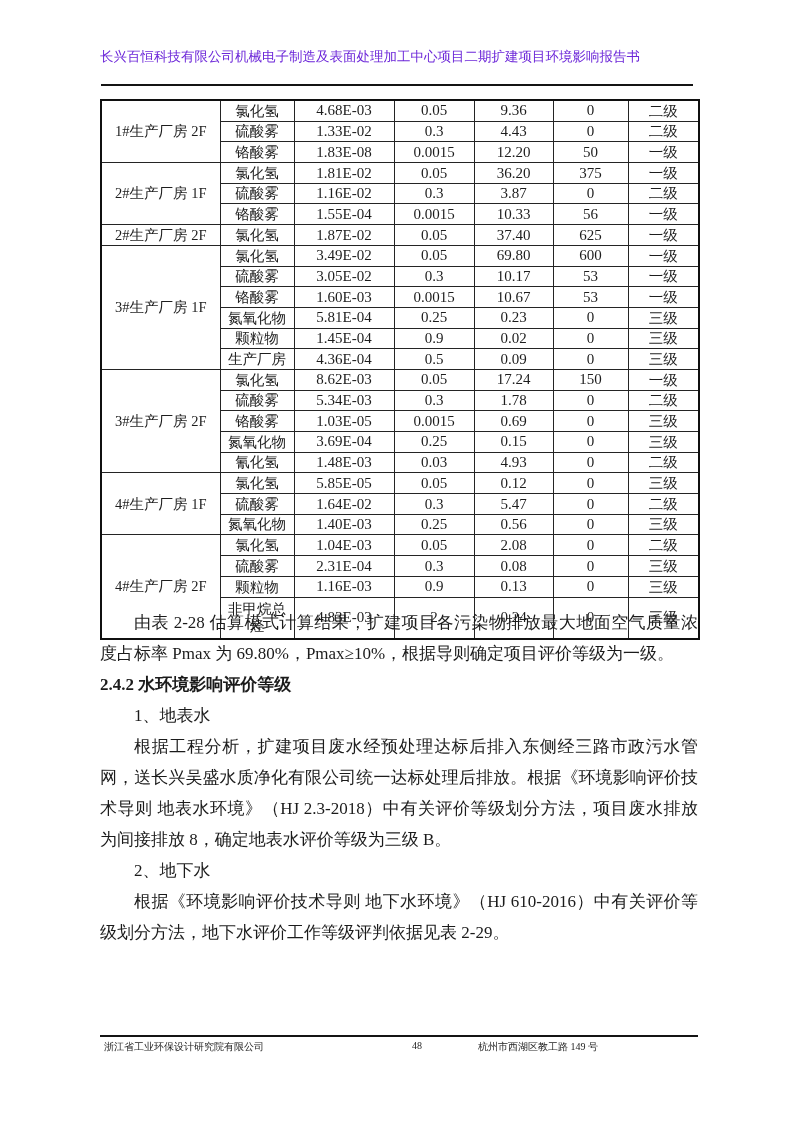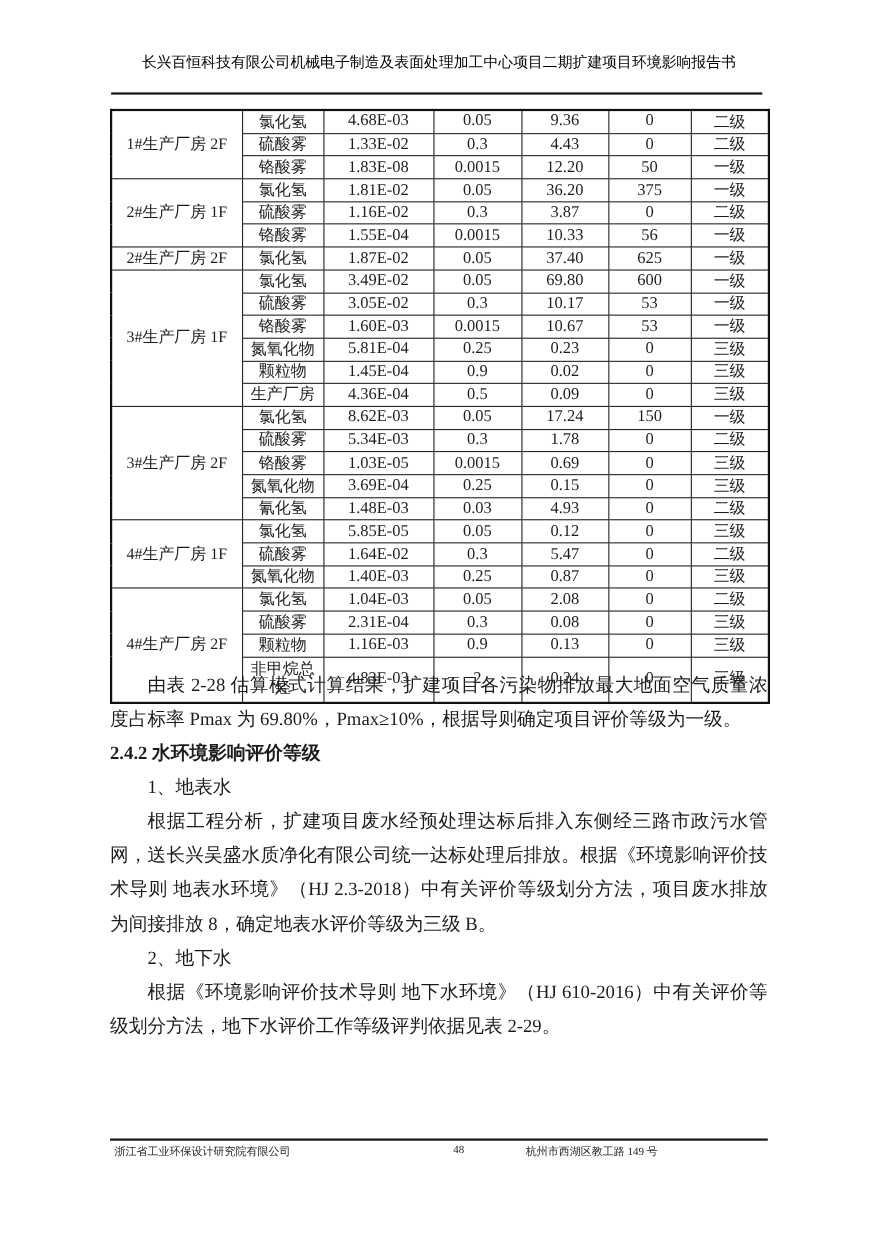--- a/index.html
+++ b/index.html
@@ -11,24 +11,24 @@
     background: #ffffff;
     font-family: "Liberation Serif", "DejaVu Serif", serif;
     color: #1d1d1d;
     overflow: hidden;
   }
 
   
   .doc-header-title {
     position: absolute;
     top: 48px; left: 100px; width: 598px;
-    text-align: center;
+    text-align: left;
     font-size: 13.5px;
     white-space: nowrap;
-    color: #000000;
+    color: #6d28d9;
   }
   .doc-header-rule {
     position: absolute;
     top: 84px; left: 101px; width: 592px; height: 2px;
     background: #141414;
   }
 
   
   .emission-table {
     position: absolute;
@@ -265,21 +265,21 @@
           <td>1.64E-02</td>
           <td>0.3</td>
           <td>5.47</td>
           <td>0</td>
           <td class="cjk">二级</td>
         </tr>
         <tr>
           <td class="cjk">氮氧化物</td>
           <td>1.40E-03</td>
           <td>0.25</td>
-          <td>0.87</td>
+          <td>0.56</td>
           <td>0</td>
           <td class="cjk">三级</td>
         </tr>
         <tr class="group-start">
           <td rowspan="4" class="building">4#生产厂房 2F</td>
           <td class="cjk">氯化氢</td>
           <td>1.04E-03</td>
           <td>0.05</td>
           <td>2.08</td>
           <td>0</td>

